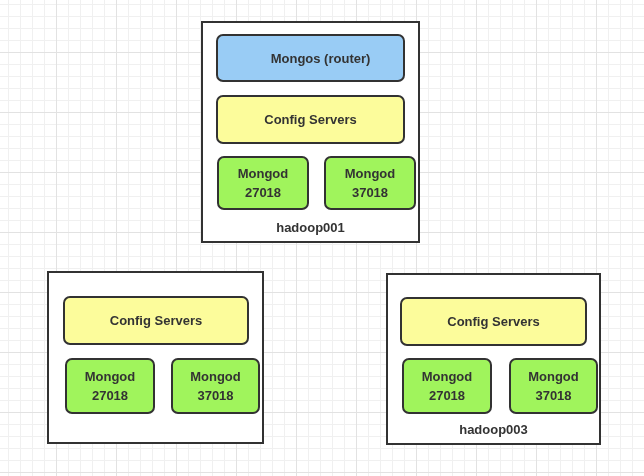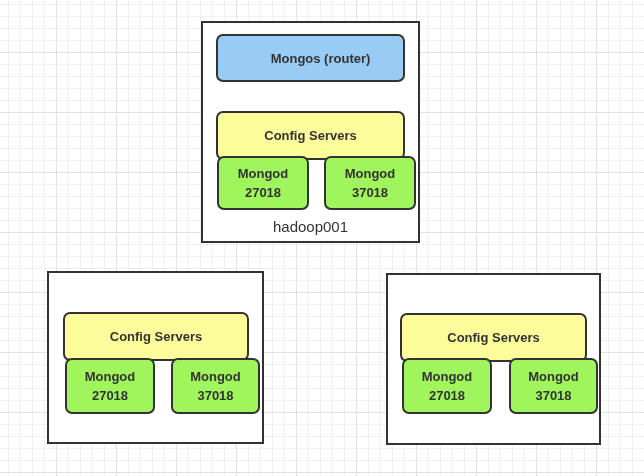--- a/index.html
+++ b/index.html
@@ -47,40 +47,40 @@
     flex-direction: column;
     align-items: center;
     justify-content: center;
     text-align: center;
     font-size: 13px;
     font-weight: bold;
     color: var(--text);
     line-height: 19px;
   }
   .router { background: var(--router-fill); }
-  .config { background: var(--config-fill); margin-top: 16px; }
+  .config { background: var(--config-fill); }
   .mongod { background: var(--mongod-fill); margin-left: 6px; }
   .host-1 .router   { left: 13px;  top: 11px;  width: 189px; height: 48px; padding-left: 20px; }
   .host-1 .config   { left: 13px;  top: 72px;  width: 189px; height: 49px; }
   .host-1 .mongod-1 { left: 8px;   top: 133px; width: 92px;  height: 54px; }
   .host-1 .mongod-2 { left: 115px; top: 133px; width: 92px;  height: 54px; }
   .host-2 .config   { left: 14px;  top: 23px;  width: 186px; height: 49px; }
   .host-2 .mongod-1 { left: 10px;  top: 85px;  width: 90px;  height: 56px; }
   .host-2 .mongod-2 { left: 116px; top: 85px;  width: 89px;  height: 56px; }
   .host-3 .config   { left: 12px;  top: 22px;  width: 187px; height: 49px; }
   .host-3 .mongod-1 { left: 8px;   top: 83px;  width: 90px;  height: 56px; }
   .host-3 .mongod-2 { left: 115px; top: 83px;  width: 89px;  height: 56px; }
   .host-label {
     position: absolute;
     left: 0;
     right: 0;
     bottom: 6px;
     text-align: center;
-    font-size: 15px;
-    font-weight: normal;
+    font-size: 13px;
+    font-weight: bold;
     color: var(--text);
   }
 </style>
 </head>
 <body>
 
 <div class="canvas">
 
   <div class="host host-1">
     <div class="node router">
@@ -119,15 +119,16 @@
       <span>Config Servers</span>
     </div>
     <div class="node mongod mongod-1">
       <span>Mongod</span>
       <span>27018</span>
     </div>
     <div class="node mongod mongod-2">
       <span>Mongod</span>
       <span>37018</span>
     </div>
+    <div class="host-label">hadoop003</div>
   </div>
 
 </div>
 
 </body></html>

